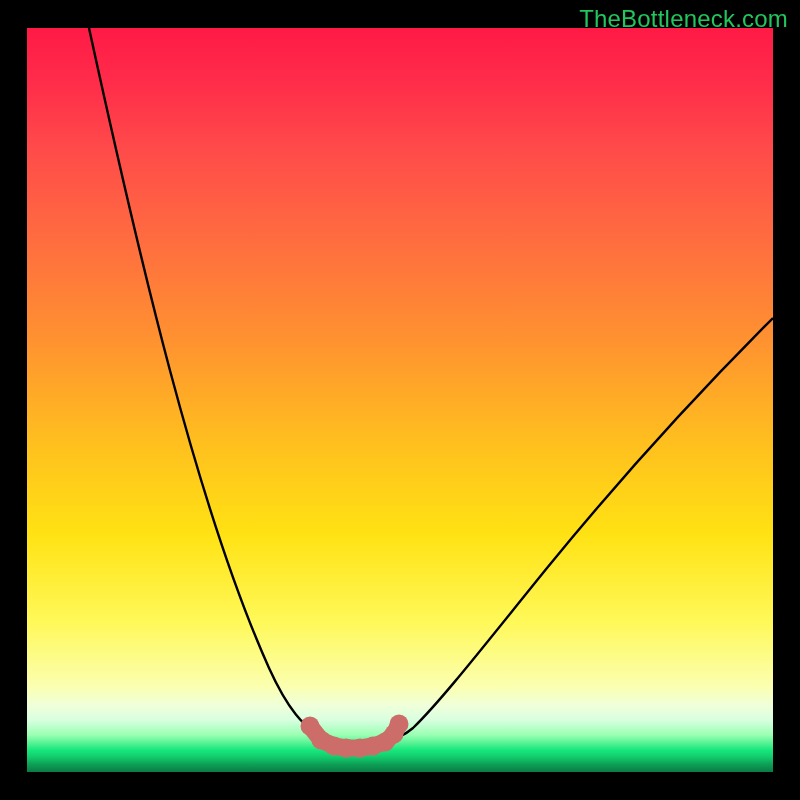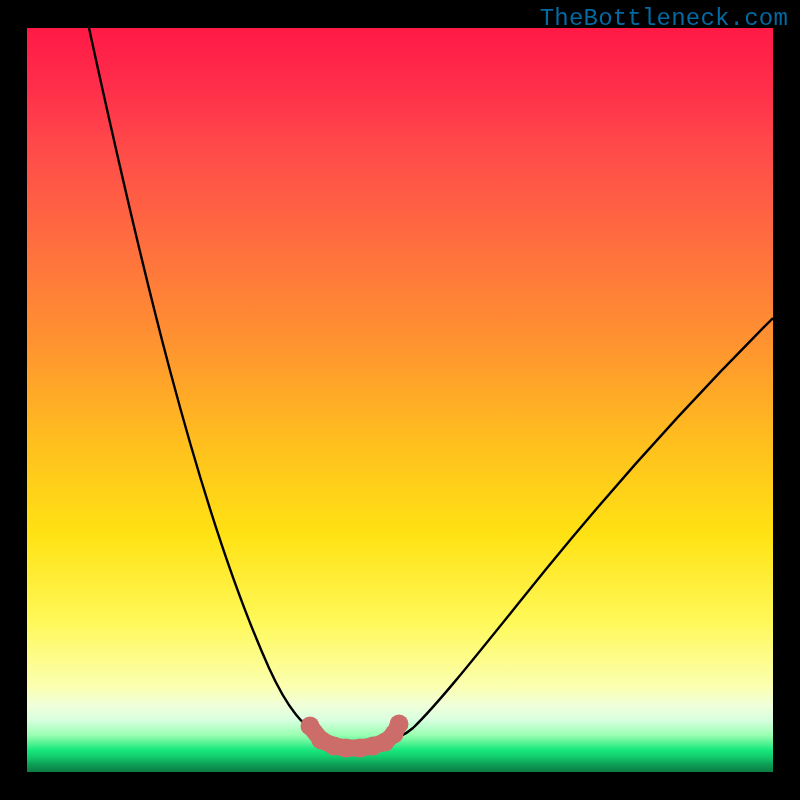--- a/index.html
+++ b/index.html
@@ -41,26 +41,25 @@
       #14d874 97.6%,
       #11c368 98.2%,
       #0d9e55 99%,
       #0a7c44 100%
     );
   }
   .watermark {
     position: absolute;
     top: 5px;
     right: 12px;
-    color: #0369a1;
+    color: #22c55e;
     font-size: 24px;
     font-weight: 500;
     letter-spacing: 0.2px;
     z-index: 5;
-    font-family: Liberation Mono, monospace;
   }
   svg.plot {
     position: absolute;
     inset: 0;
     width: 100%;
     height: 100%;
     z-index: 2;
   }
 </style>
 </head>

